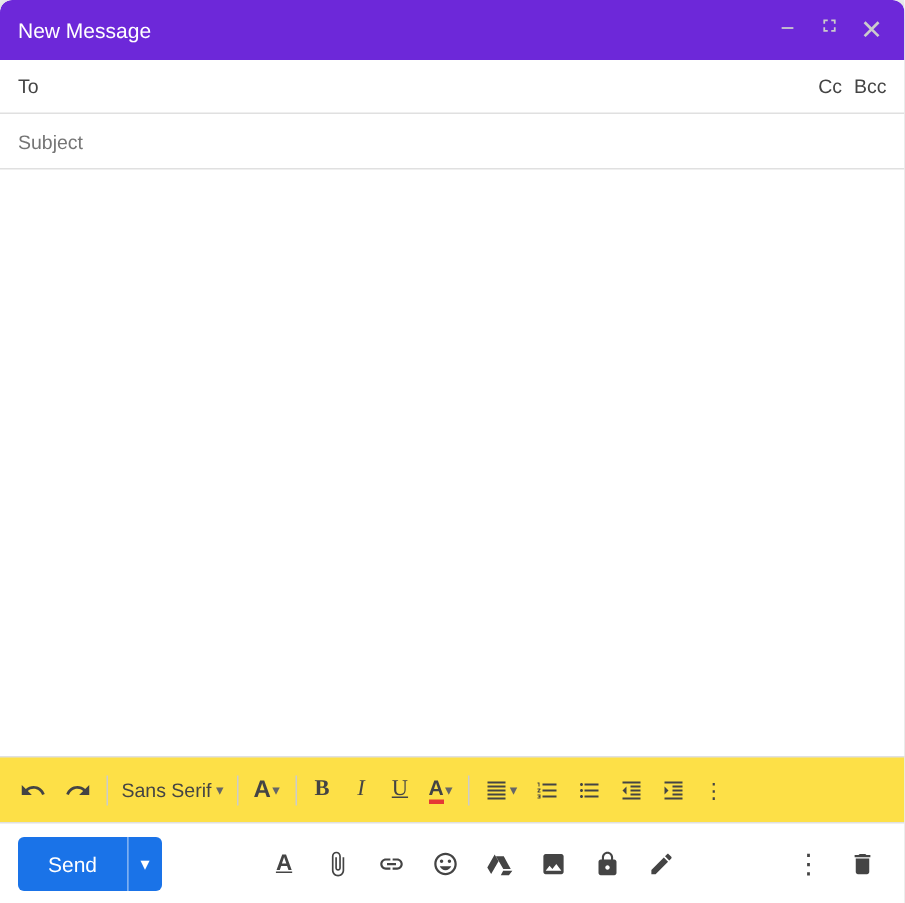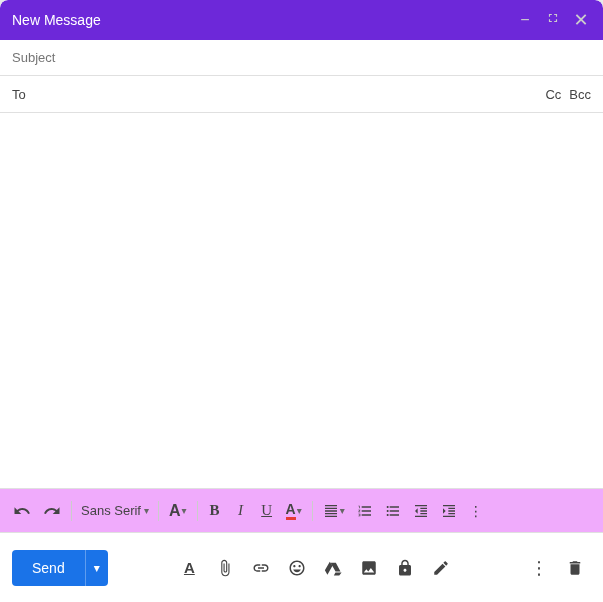--- a/index.html
+++ b/index.html
@@ -91,21 +91,21 @@
       font-size: 13px;
       color: #333;
       outline: none;
       overflow-y: auto;
       cursor: text;
     }
 
     
     .compose-toolbar {
       border-top: 1px solid #e0e0e0;
-      background: #f0abfc;
+      background: #fde047;
       padding: 4px 8px;
       display: flex;
       align-items: center;
       gap: 2px;
       flex-shrink: 0;
       flex-wrap: nowrap;
       height: 44px;
     }
     .toolbar-btn {
       background: none;
@@ -150,21 +150,21 @@
 
     
     .compose-bottom {
       border-top: 1px solid #e0e0e0;
       background: #fff;
       padding: 8px 12px;
       display: flex;
       align-items: center;
       justify-content: space-between;
       flex-shrink: 0;
-      height: 70px;
+      height: 54px;
     }
     .send-group {
       display: flex;
       align-items: center;
     }
     .send-btn {
       background: #1a73e8;
       color: #fff;
       border: none;
       border-radius: 4px 0 0 4px;
@@ -231,30 +231,30 @@
         <svg viewBox="0 0 24 24" style="width:14px;height:14px;fill:#ccc;">
           <path d="M7 14H5v5h5v-2H7v-3zm-2-4h2V7h3V5H5v5zm12 7h-3v2h5v-5h-2v3zM14 5v2h3v3h2V5h-5z"></path>
         </svg>
       </span>
       <span class="header-icon" title="Close" style="font-size:18px;">✕</span>
     </div>
   </div>
 
   <div class="compose-fields">
     <div class="compose-field-row">
-      <input class="field-input" type="text" style="color: rgb(153, 153, 153);" placeholder="Subject">
-    </div>
-    <div class="compose-field-row">
       <span class="field-label">To</span>
       <input class="field-input" type="text" style="">
       <div class="cc-bcc-links">
         <span>Cc</span>
         <span>Bcc</span>
       </div>
     </div>
+    <div class="compose-field-row">
+      <input class="field-input" type="text" style="color: rgb(153, 153, 153);" placeholder="Subject">
+    </div>
   </div>
 
   <div class="compose-body" contenteditable="true" style=""></div>
 
   <div class="compose-toolbar">
     <button class="toolbar-btn" title="Undo">
       <svg viewBox="0 0 24 24" class="icon-svg">
           <path d="M12.5 8c-2.65 0-5.05 1-6.9 2.6L2 7v9h9l-3.62-3.62c1.39-1.16 3.16-1.88 5.12-1.88 3.54 0 6.55 2.31 7.6 5.5l2.37-.78C21.08 11.03 17.15 8 12.5 8z"></path>
         </svg>
     </button>

